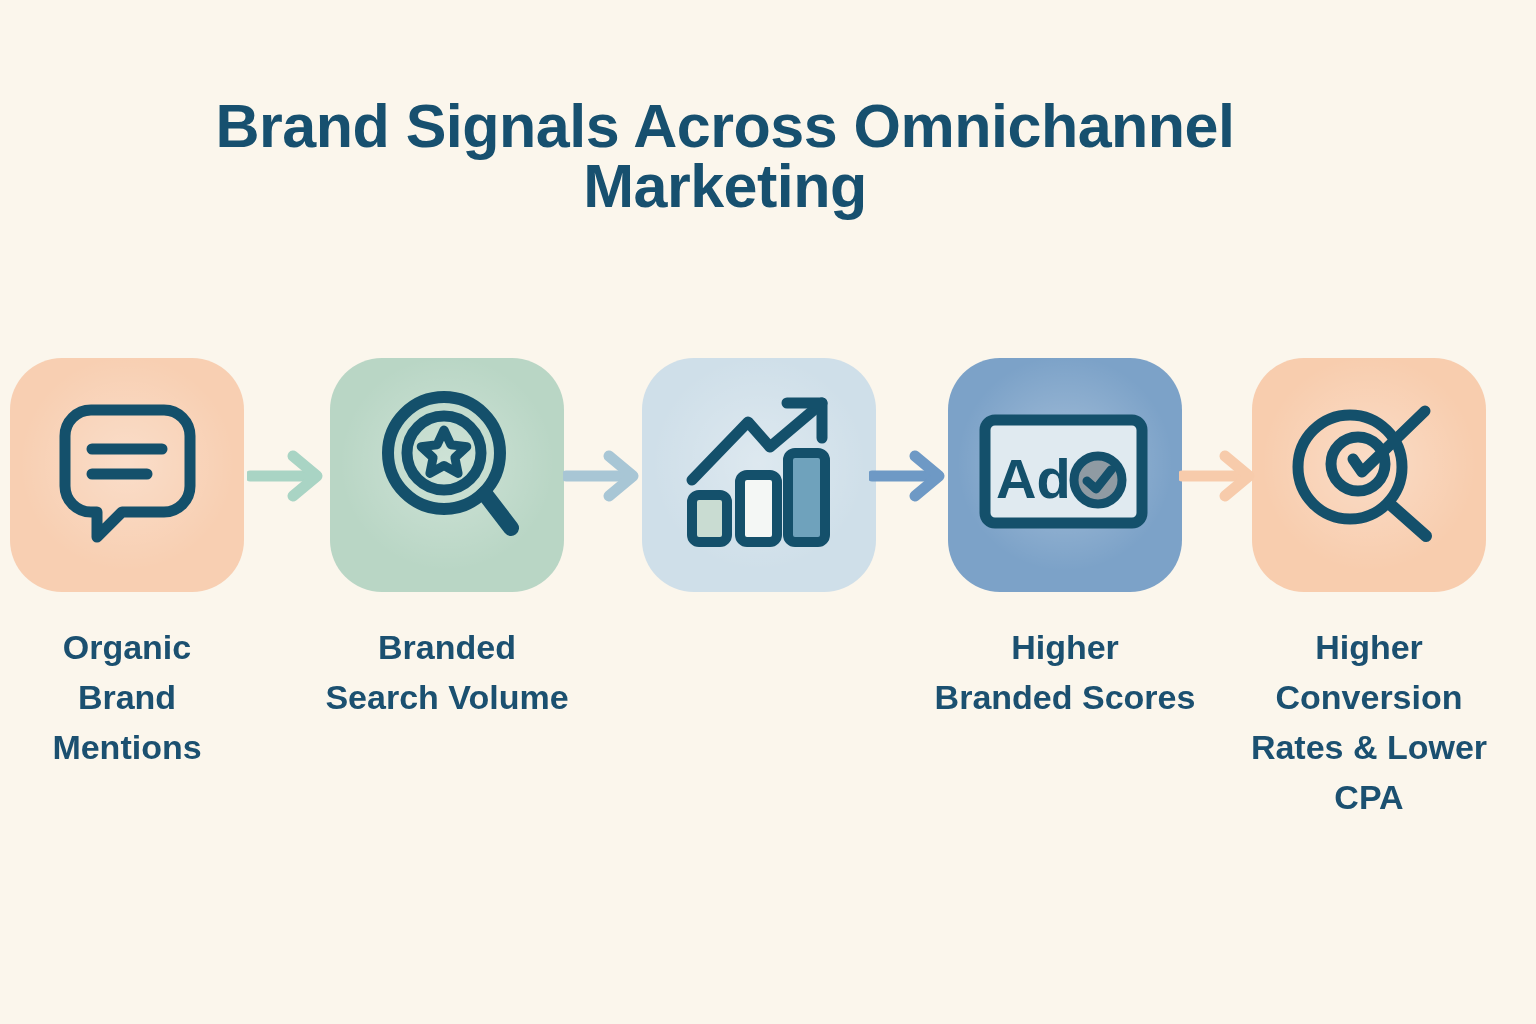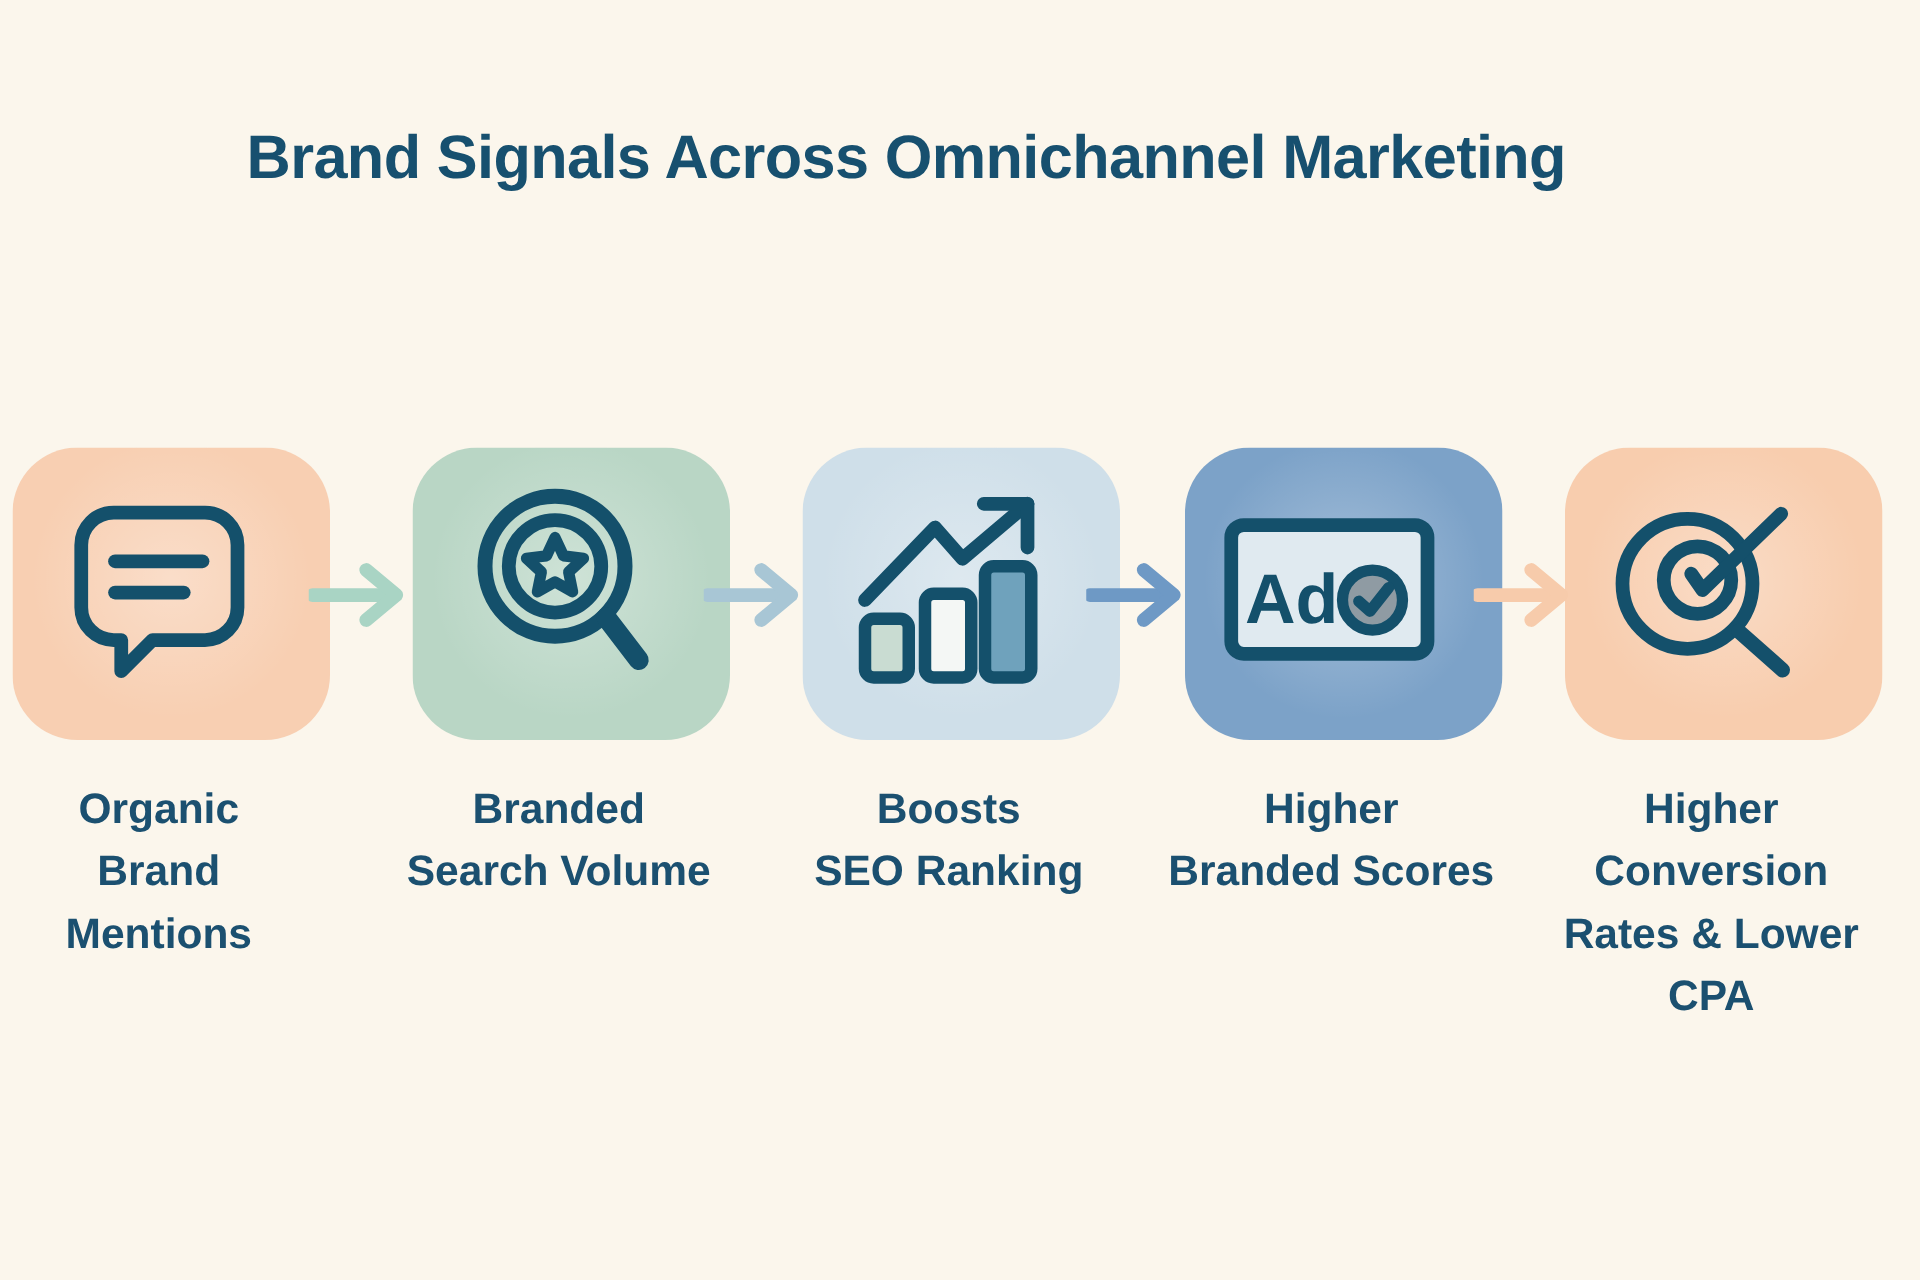--- a/index.html
+++ b/index.html
@@ -1,21 +1,21 @@
 <!DOCTYPE html>
 <html><head>
 <meta charset="utf-8">
 <style>
   html,body{margin:0;padding:0;}
   body{font-family:"Liberation Sans", sans-serif;}
   .canvas{position:relative;width:1536px;height:1024px;overflow:hidden;background:#FBF6EC;}
   .page-title{position:absolute;top:96px;left:125px;width:1200px;text-align:center;
-    font-size:49px;font-weight:700;letter-spacing:-0.5px;line-height:60px;color:#17506F;margin:0;}
+    font-size:61px;font-weight:700;letter-spacing:-0.5px;line-height:60px;color:#17506F;margin:0;}
   .card{position:absolute;top:358px;width:234px;height:234px;border-radius:52px;
-    background-image:radial-gradient(circle at 50% 45%, rgba(255,255,255,0.30), rgba(255,255,255,0) 62%);padding-left:20px;}
+    background-image:radial-gradient(circle at 50% 45%, rgba(255,255,255,0.30), rgba(255,255,255,0) 62%);}
   .card svg{position:absolute;left:0;top:0;width:234px;height:234px;display:block;}
   .card1{left:10px;}  .card2{left:330px;} .card3{left:642px;} .card4{left:948px;} .card5{left:1252px;}
   .arrow{position:absolute;top:448px;width:76px;height:56px;}
   .arrow1{left:247px;} .arrow2{left:563px;} .arrow3{left:869px;} .arrow4{left:1179px;}
   .step-label{position:absolute;top:622px;width:360px;text-align:center;
     font-size:34px;font-weight:700;line-height:50px;color:#1B5070;}
   .label1{left:-53px;} .label2{left:267px;} .label3{left:579px;} .label4{left:885px;} .label5{left:1189px;}
   .step-label span{display:block;}
 </style>
 </head>
@@ -107,24 +107,20 @@
 
   <div class="step-label label1" style="color: rgb(27, 80, 112);">
     <span>Organic</span>
     <span>Brand</span>
     <span>Mentions</span>
   </div>
   <div class="step-label label2" style="color: rgb(27, 80, 112);">
     <span>Branded</span>
     <span>Search Volume</span>
   </div>
-  <div class="step-label label3" style="color: rgb(27, 80, 112);">
-    <span>Boosts</span>
-    <span>SEO Ranking</span>
-  </div>
   <div class="step-label label4" style="color: rgb(27, 80, 112);">
     <span>Higher</span>
     <span>Branded Scores</span>
   </div>
   <div class="step-label label5" style="color: rgb(27, 80, 112);">
     <span>Higher</span>
     <span>Conversion</span>
     <span>Rates &amp; Lower</span>
     <span>CPA</span>
   </div>

